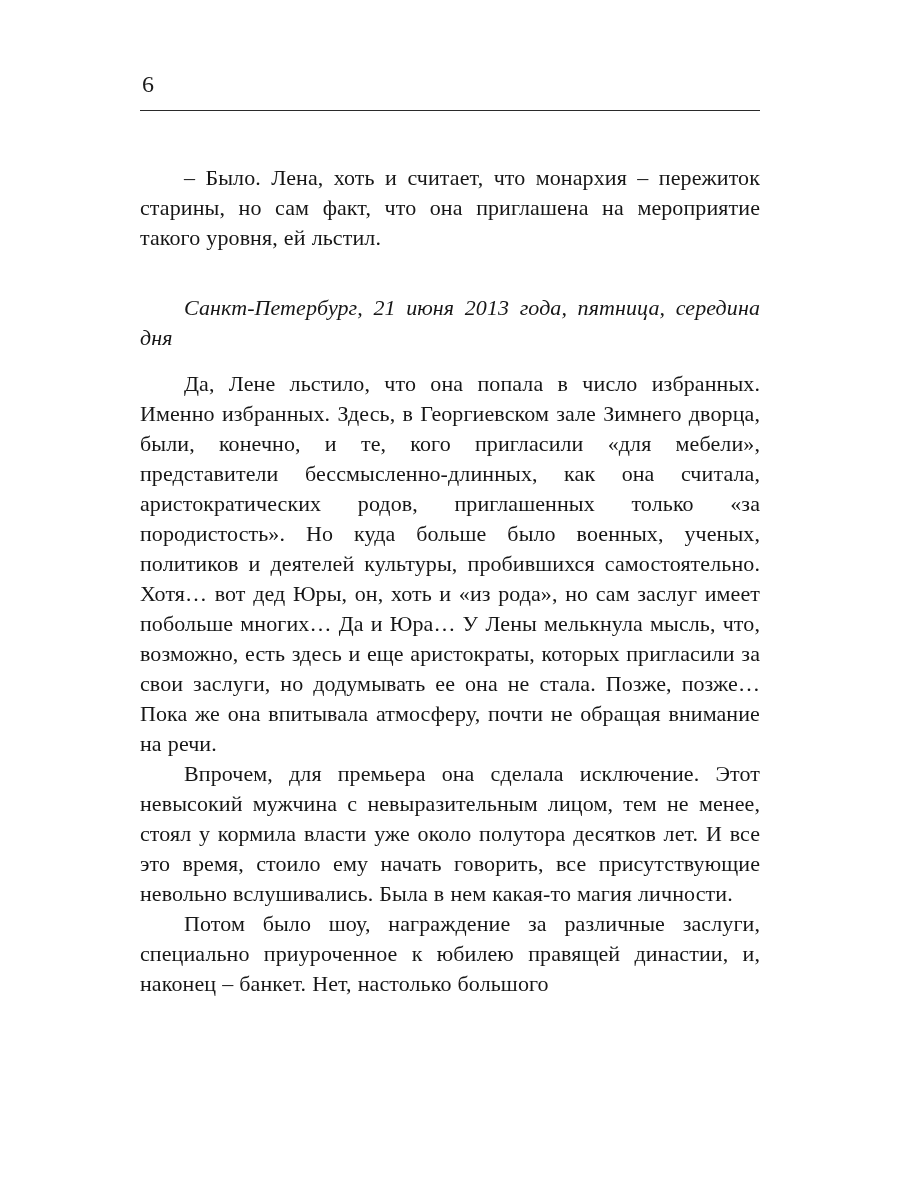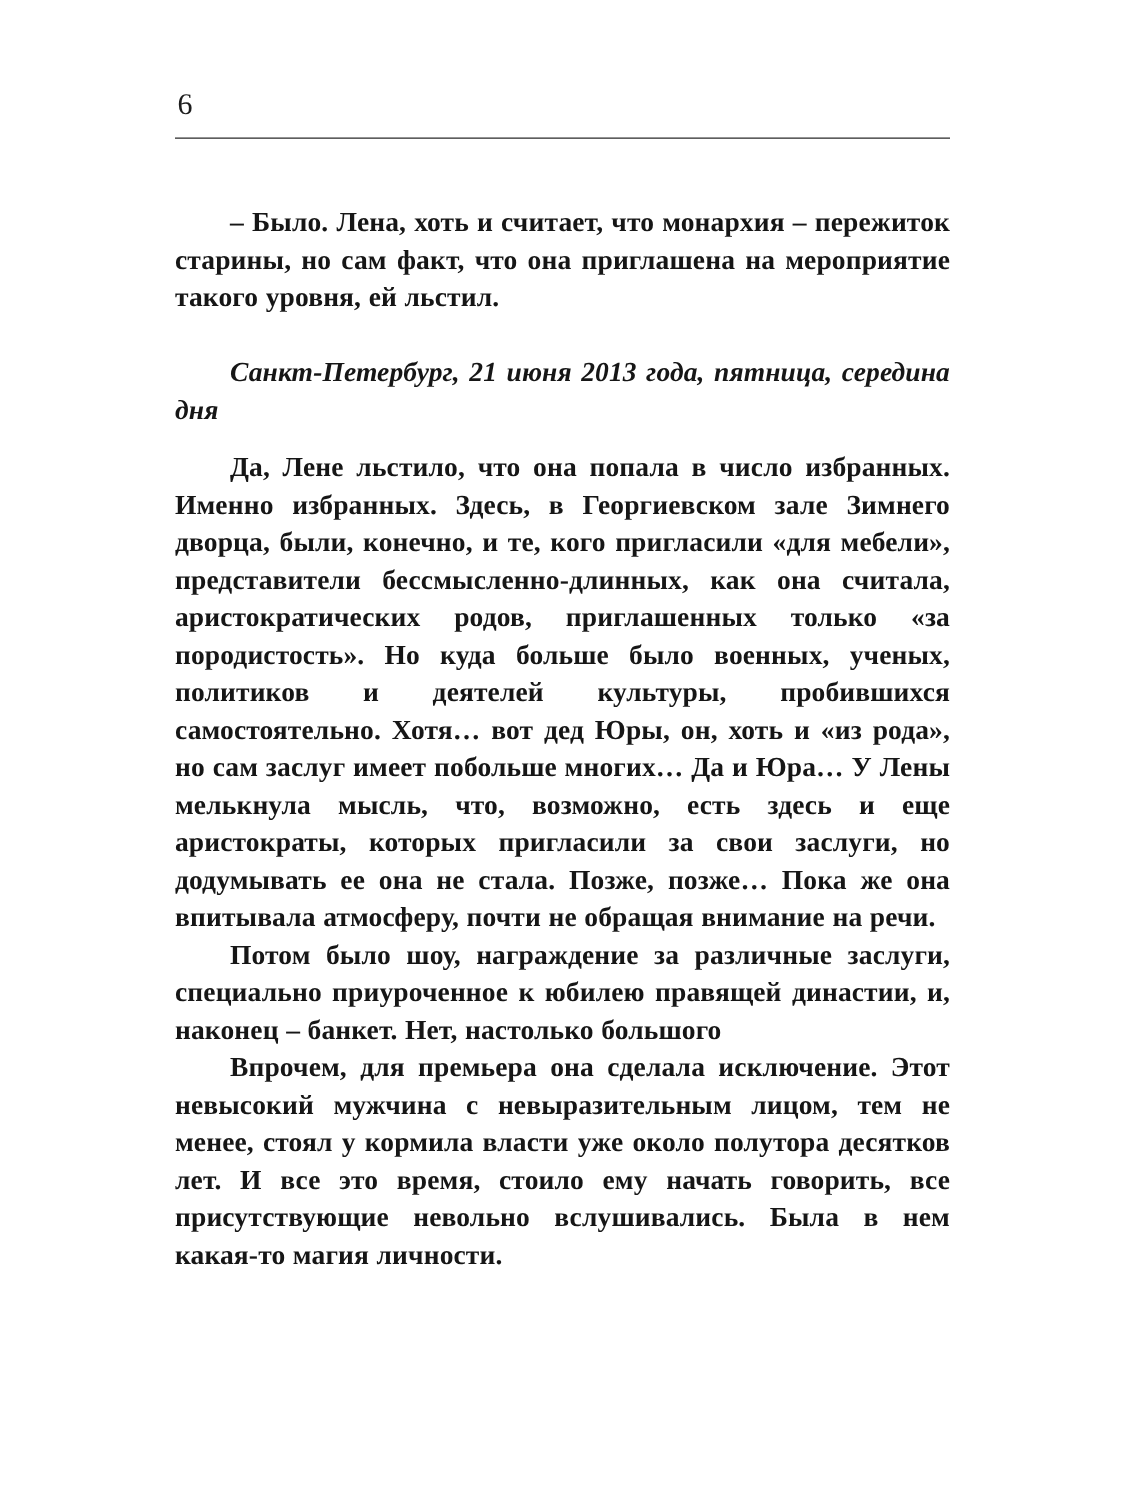--- a/index.html
+++ b/index.html
@@ -40,25 +40,24 @@
     line-height: 30px;
     text-align: justify;
     hyphens: auto;
     -webkit-hyphens: auto;
     word-spacing: 0.02em;
     letter-spacing: 0.1px;
   }
   .para {
     margin: 0;
     text-indent: 44px;
-    font-weight: bold;
   }
   .dateline {
     font-style: italic;
-    margin-top: 30px;
+    margin-top: 40px;
   }
   .after-gap {
     margin-top: 16px;
   }
 </style>
 </head>
 <body>
 
 <div class="page">
 
@@ -67,18 +66,18 @@
     <hr class="header-rule">
   </header>
 
   <main class="text-block">
     <p class="para">– Было. Лена, хоть и считает, что монархия – пережиток старины, но сам факт, что она приглашена на мероприятие такого уровня, ей льстил.</p>
 
     <p class="para dateline">Санкт-Петербург, 21 июня 2013 года, пятница, середина дня</p>
 
     <p class="para after-gap">Да, Лене льстило, что она попала в число избранных. Именно избранных. Здесь, в Георгиевском зале Зимнего дворца, были, конечно, и те, кого пригласили «для мебели», представители бессмысленно-длинных, как она считала, аристократических родов, приглашенных только «за породистость». Но куда больше было военных, ученых, политиков и деятелей культуры, пробившихся самостоятельно. Хотя… вот дед Юры, он, хоть и «из рода», но сам заслуг имеет побольше многих… Да и Юра… У Лены мелькнула мысль, что, возможно, есть здесь и еще аристократы, которых пригласили за свои заслуги, но додумывать ее она не стала. Позже, позже… Пока же она впитывала атмосферу, почти не обращая внимание на речи.</p>
 
+    <p class="para">Впрочем, для премьера она сделала исключение. Этот невысокий мужчина с невыразительным лицом, тем не менее, стоял у кормила власти уже около полутора десятков лет. И все это время, стоило ему начать говорить, все присутствующие невольно вслушивались. Была в нем какая-то магия личности.</p>
+
     <p class="para">Потом было шоу, награждение за различные заслуги, специально приуроченное к юбилею правящей династии, и, наконец – банкет. Нет, настолько большого</p>
-
-    <p class="para">Впрочем, для премьера она сделала исключение. Этот невысокий мужчина с невыразительным лицом, тем не менее, стоял у кормила власти уже около полутора десятков лет. И все это время, стоило ему начать говорить, все присутствующие невольно вслушивались. Была в нем какая-то магия личности.</p>
   </main>
 
 </div>
 
 </body></html>

